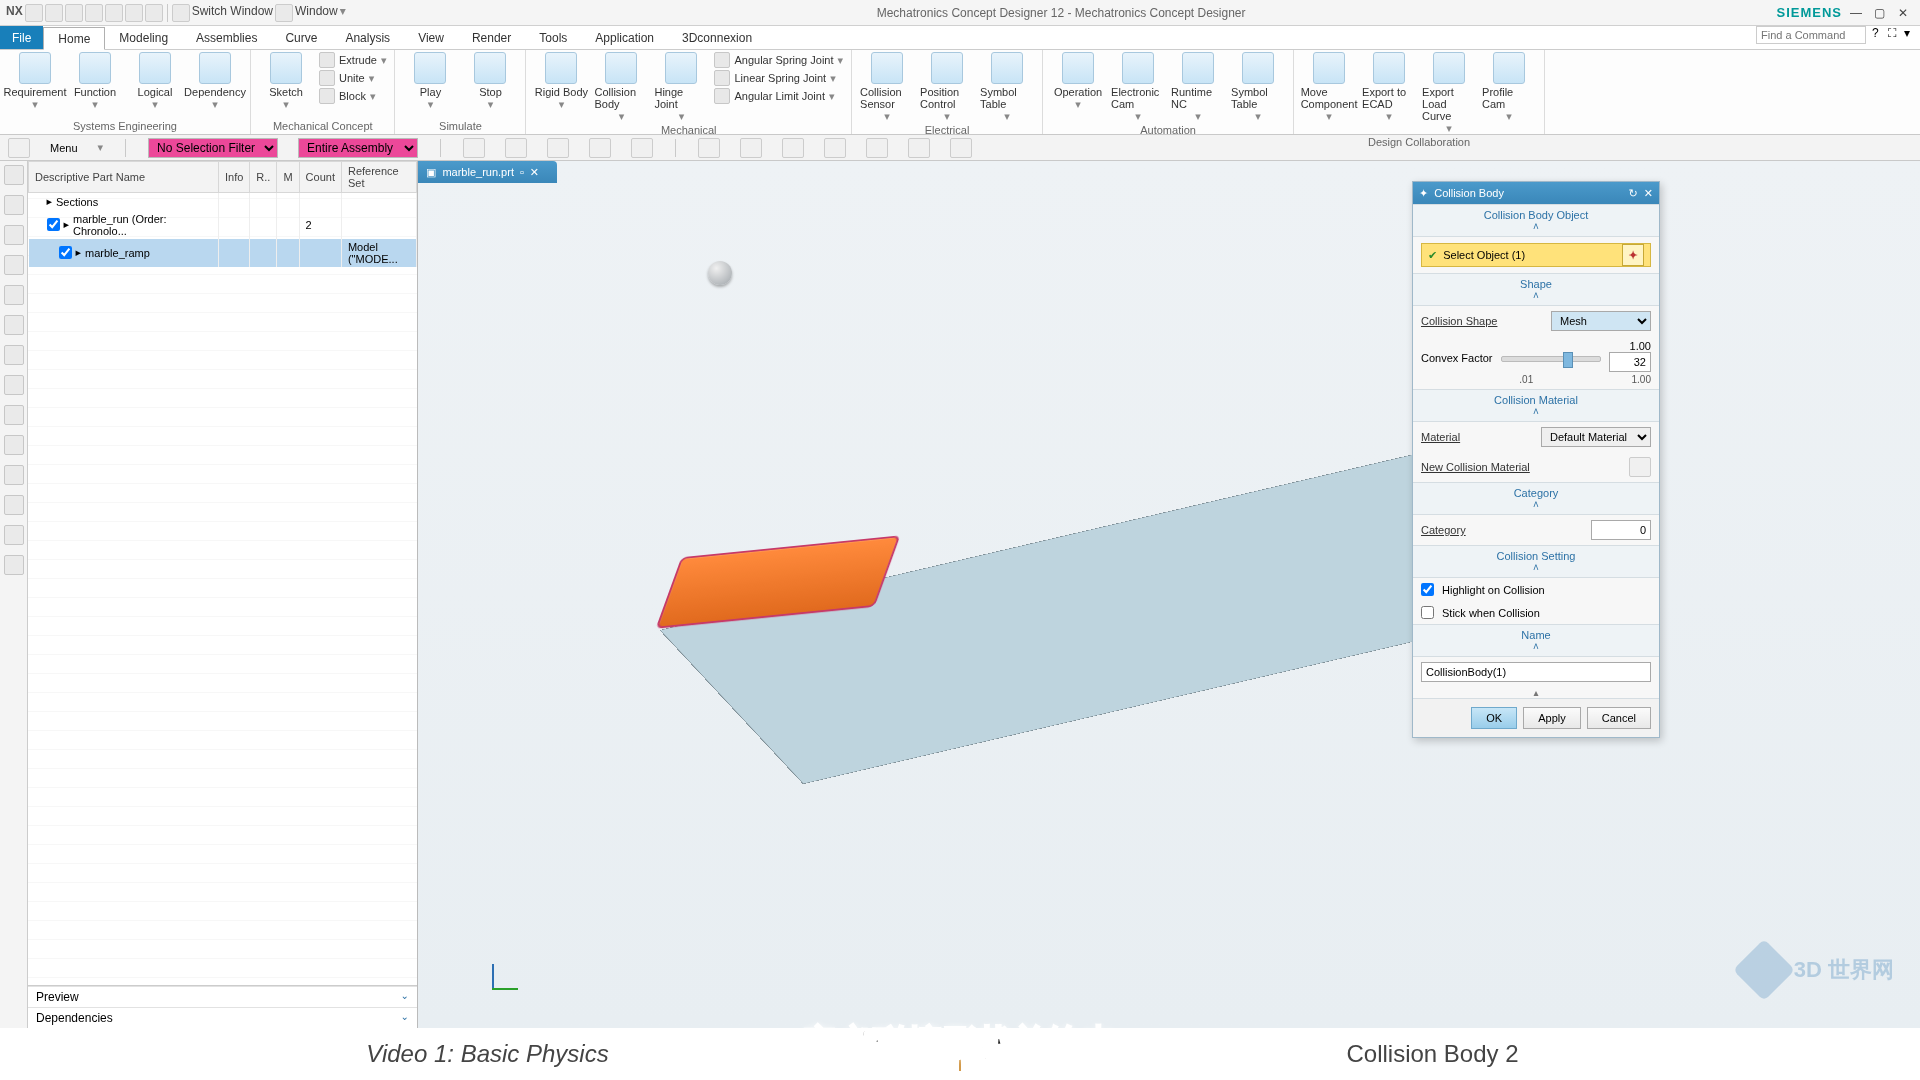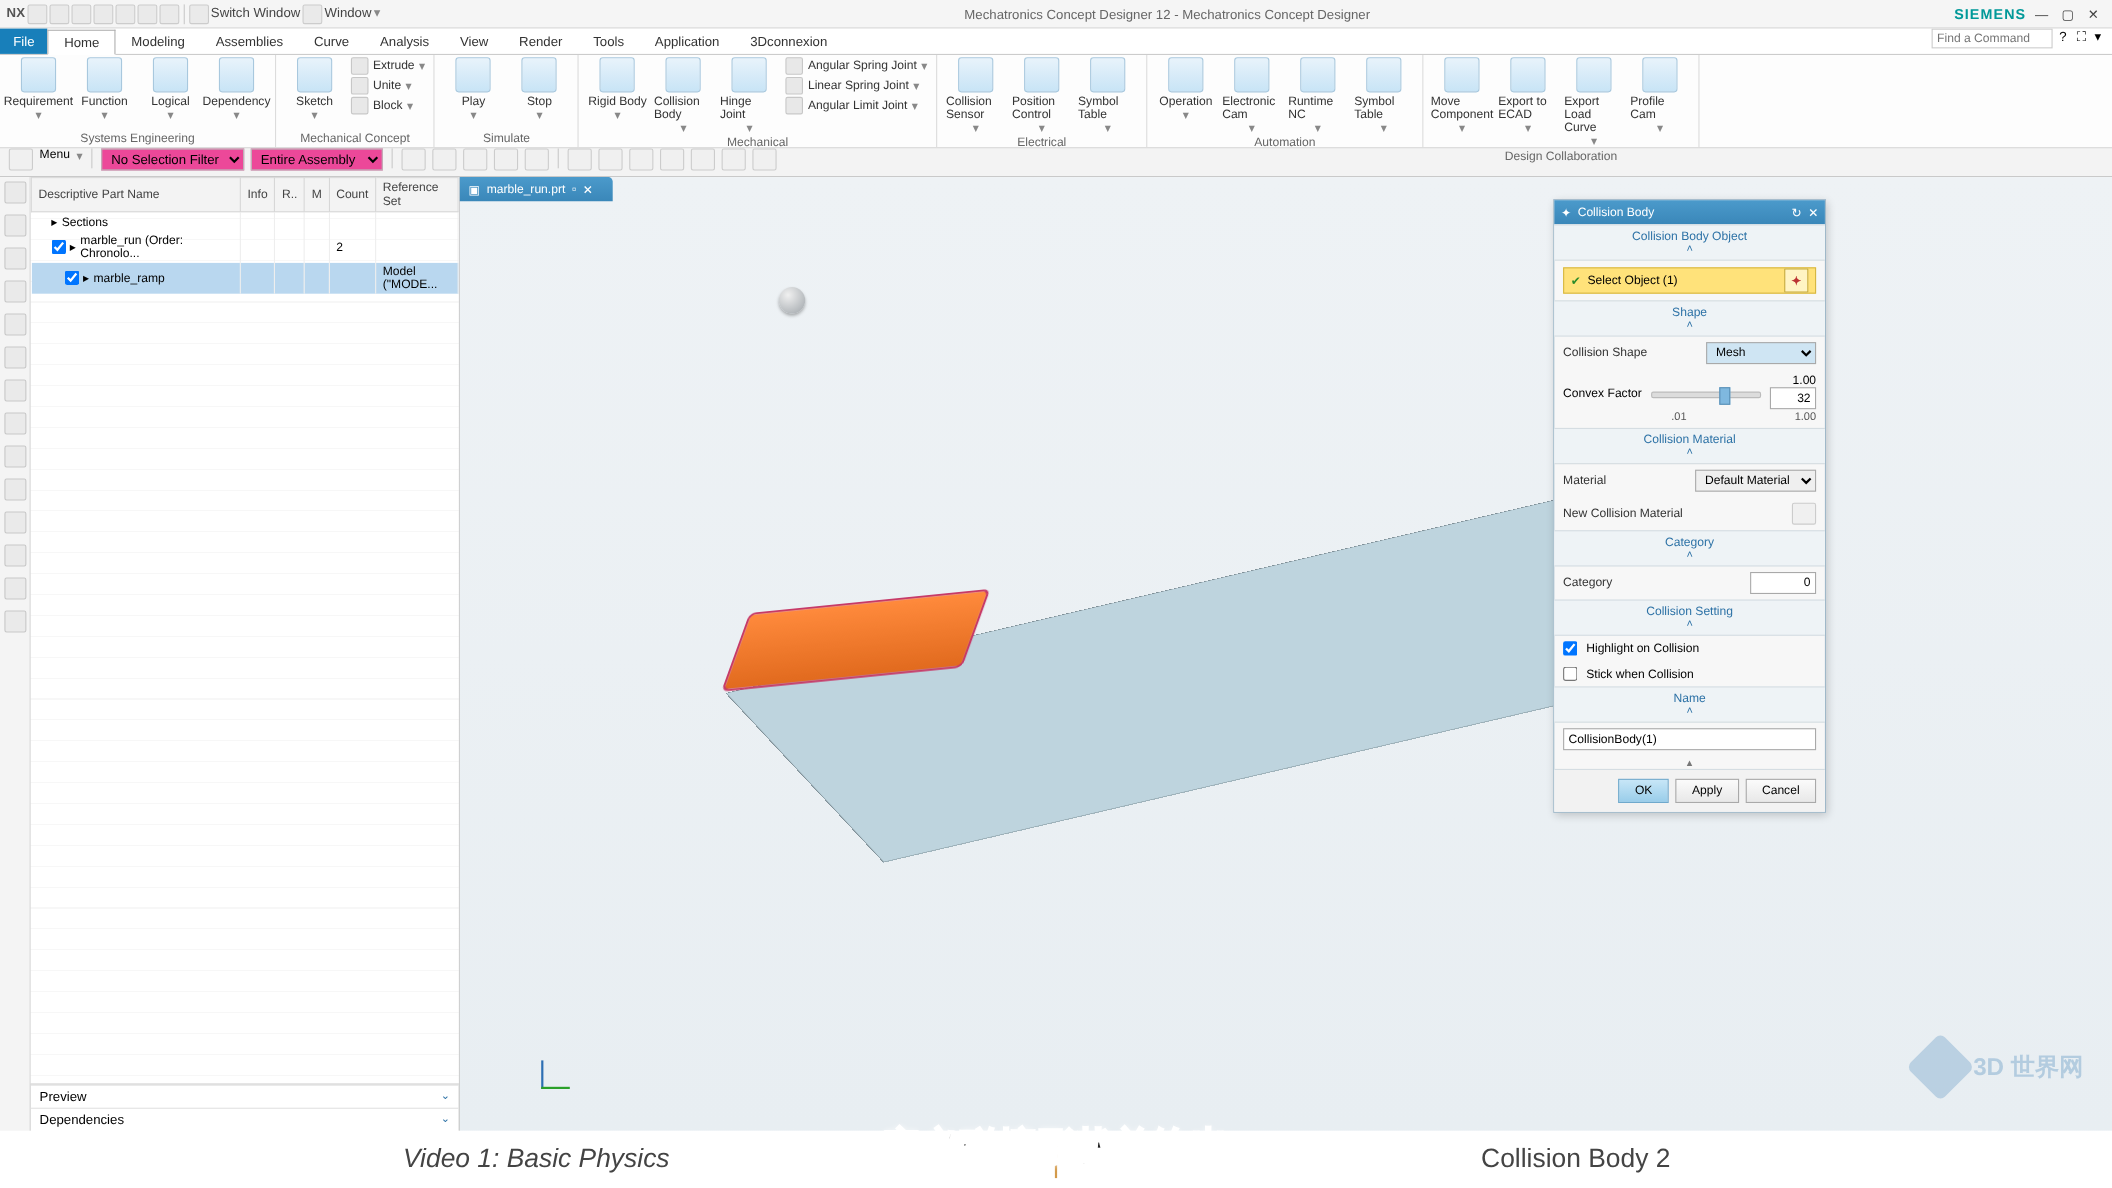--- a/index.html
+++ b/index.html
@@ -29,21 +29,21 @@
 .ribbon-group { border-right: 1px solid #dcdcdc; padding: 2px 8px; display: flex; flex-direction: column; }
 .ribbon-group .buttons { display: flex; gap: 6px; flex: 1; align-items: flex-start; }
 .ribbon-group .label { text-align: center; font-size: 11px; color: #666; padding-top: 1px; }
 .rb { display: flex; flex-direction: column; align-items: center; width: 54px; cursor: pointer; }
 .rb .ic { width: 32px; height: 32px; background: linear-gradient(#e8f3fb,#c8e4f6); border: 1px solid #a8c8de; border-radius: 3px; margin-bottom: 2px; }
 .rb-small-col { display: flex; flex-direction: column; gap: 2px; }
 .rb-small { display: flex; align-items: center; gap: 4px; font-size: 11px; cursor: pointer; white-space: nowrap; }
 .rb-small .ic-s { width: 16px; height: 16px; background: #e8e8e8; border: 1px solid #c7c7c7; border-radius: 2px; }
 
 
-.toolbar { height: 26px; background: #f3f3f3; border-bottom: 1px solid #c9c9c9; display: flex; align-items: flex-start; padding: 0 8px; gap: 6px; font-size: 11px; }
+.toolbar { height: 26px; background: #f3f3f3; border-bottom: 1px solid #c9c9c9; display: flex; align-items: center; padding: 0 8px; gap: 20px; font-size: 11px; }
 .toolbar select, .toolbar .sel { height: 20px; font-size: 12px; border: 1px solid #bbb; background: #ec4899; padding: 0 4px; }
 .tb-btn { width: 22px; height: 20px; background: #f0f0f0; border: 1px solid #ccc; border-radius: 2px; }
 .sep { width: 1px; height: 18px; background: #c9c9c9; margin: 0 2px; }
 
 
 .main { display: flex; height: calc(1080px - 26px - 24px - 85px - 26px - 52px); }
 
 
 .iconstrip { width: 28px; background: #f4f4f4; border-right: 1px solid #ccc; display: flex; flex-direction: column; align-items: center; padding-top: 4px; gap: 10px; }
 .iconstrip .is { width: 20px; height: 20px; background: #eaeaea; border: 1px solid #c7c7c7; border-radius: 2px; }
@@ -69,21 +69,21 @@
 .triad { position: absolute; bottom: 24px; left: 56px; width: 40px; height: 40px; }
 .triad::before { content: ""; position: absolute; left: 18px; top: 0; width: 2px; height: 26px; background: #2d6fb3; }
 .triad::after { content: ""; position: absolute; left: 18px; top: 24px; width: 26px; height: 2px; background: #2aa02a; }
 
 
 .dialog { position: absolute; top: 20px; right: 260px; width: 248px; background: #f7f7f7; border: 1px solid #9fb8c9; font-size: 11px; box-shadow: 2px 3px 8px rgba(0,0,0,.2); }
 .dialog .titlebar2 { height: 22px; background: linear-gradient(#4b9acb,#3a87b9); color: #fff; display: flex; align-items: center; padding: 0 6px; gap: 6px; }
 .dialog .titlebar2 .sp { flex: 1; }
 .dialog .sect { background: #eef3f6; color: #2d72a6; padding: 4px 8px; border-top: 1px solid #d5dde2; border-bottom: 1px solid #d5dde2; display: flex; justify-content: space-between; align-items: center; flex-direction: column; }
 .dialog .row { display: flex; align-items: center; padding: 5px 8px; gap: 8px; }
-.dialog .row label { flex: 1; color: #333; }
+.dialog .row label { flex: 1; color: #333; text-decoration: underline; }
 .dialog select, .dialog input[type=text] { height: 20px; font-size: 11px; border: 1px solid #a9a9a9; padding: 0 4px; }
 .select-bar { margin: 6px 8px; height: 24px; background: #ffe27a; border: 1px solid #d6b742; display: flex; align-items: center; padding: 0 6px; gap: 6px; }
 .select-bar .plus { width: 22px; height: 22px; border: 1px solid #c7a936; background: #fff4c3; display: flex; align-items: center; justify-content: center; color: #b33; font-weight: bold; }
 .slider-row { padding: 4px 8px; }
 .slider-track { position: relative; height: 6px; background: #dcdcdc; border: 1px solid #bbb; border-radius: 2px; margin-top: 4px; }
 .slider-thumb { position: absolute; top: -5px; width: 10px; height: 16px; background: #7fb8df; border: 1px solid #5a90b6; left: 62%; }
 .slider-labels { display: flex; justify-content: space-between; font-size: 10px; color: #555; margin-top: 2px; }
 .btnrow { display: flex; justify-content: flex-end; gap: 6px; padding: 8px; border-top: 1px solid #d5dde2; background: #f2f2f2; }
 .btnrow button { height: 22px; padding: 0 14px; font-size: 11px; border: 1px solid #a9a9a9; background: linear-gradient(#fbfbfb,#e8e8e8); cursor: pointer; }
 .btnrow button.primary { background: linear-gradient(#c7e6f7,#99cdea); border-color: #6fa9cc; }

